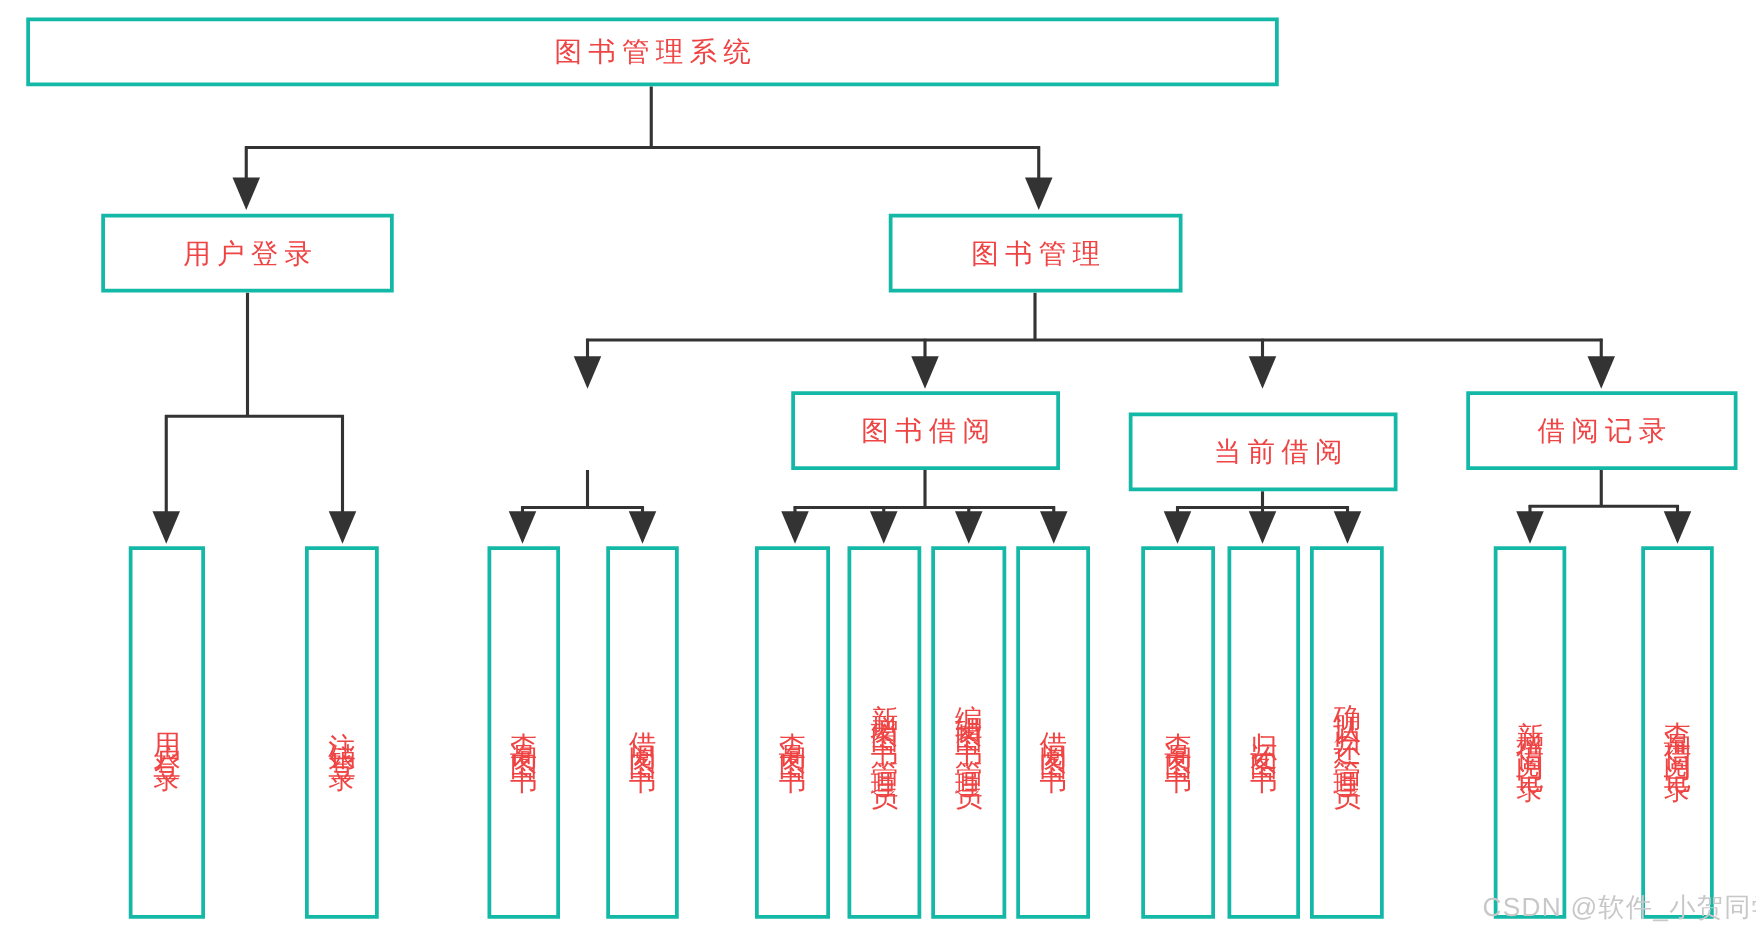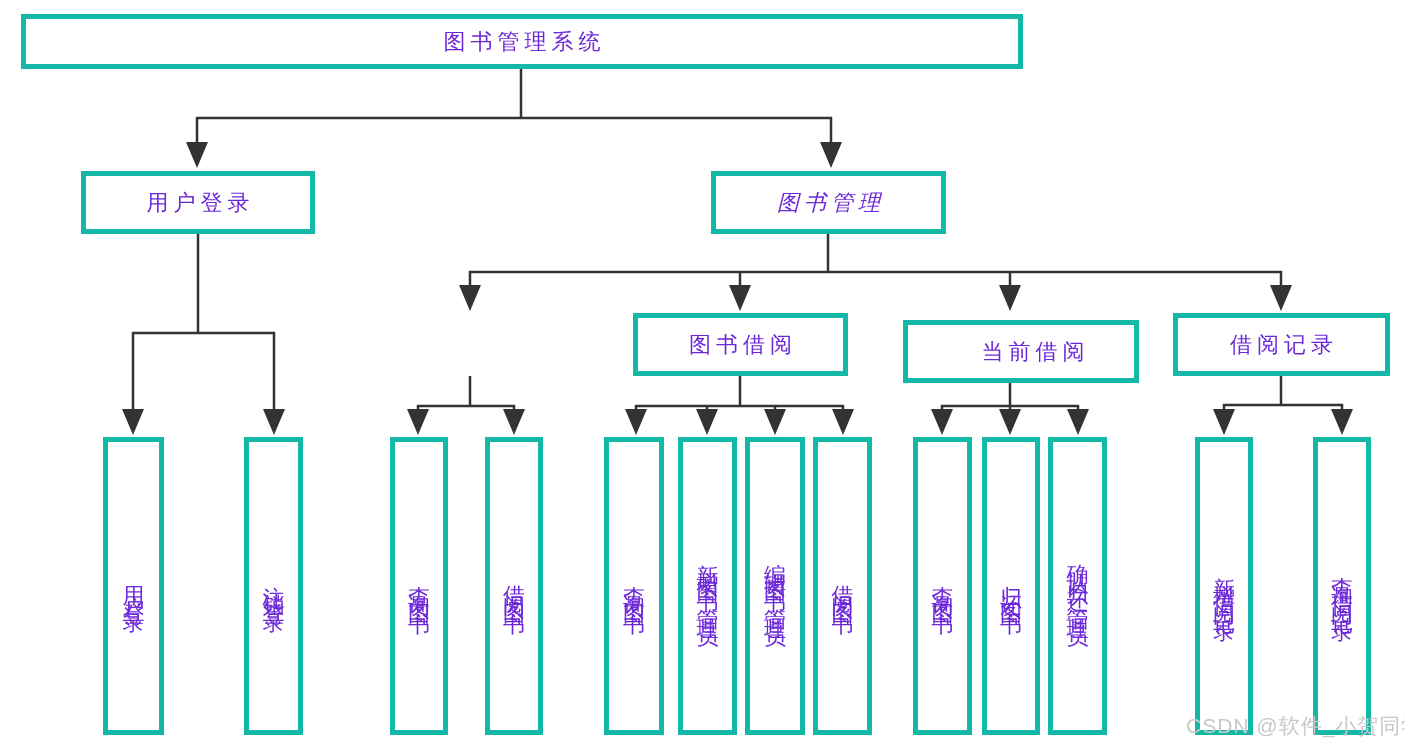--- a/index.html
+++ b/index.html
@@ -25,26 +25,26 @@
     stroke: #333333;
     stroke-width: 2.5;
   }
   .wires polygon {
     fill: #333333;
     stroke: none;
   }
   .node {
     position: absolute;
     box-sizing: border-box;
-    border: 5px solid #14b8a6;
+    border: 3px solid #14b8a6;
     background: #ffffff;
     display: flex;
     align-items: center;
     justify-content: center;
-    color: #6d28d9;
+    color: #ef4444;
     z-index: 2;
   }
   .node.h {
     font-size: 22px;
     letter-spacing: 5px;
     white-space: nowrap;
     text-indent: 5px; 
   }
   .node.v {
     top: 437px;
@@ -130,24 +130,24 @@
     <line x1="1223" y1="405" x2="1343" y2="405"></line>
     <line x1="1224" y1="404" x2="1224" y2="412"></line>
     <line x1="1342" y1="404" x2="1342" y2="412"></line>
     <polygon points="1213,409 1235,409 1224,435"></polygon>
     <polygon points="1331,409 1353,409 1342,435"></polygon>
   </svg>
 
   <div class="node h" style="left:21px; top:14px; width:1002px; height:55px;">图书管理系统</div>
 
   <div class="node h" style="left:81px; top:171px; width:234px; height:63px;">用户登录</div>
-  <div class="node h" style="left:711px; top:171px; width:235px; height:63px;font-style:italic;">图书管理</div>
+  <div class="node h" style="left:711px; top:171px; width:235px; height:63px;">图书管理</div>
 
   <div class="node h" style="left:633px; top:313px; width:215px; height:63px;text-align:center;">图书借阅</div>
-  <div class="node h" style="left:903px; top:320px; width:236px; height:63px;padding-left:24px;">当前借阅</div>
+  <div class="node h" style="left:903px; top:330px; width:215px; height:63px;padding-left:24px;">当前借阅</div>
   <div class="node h" style="left:1173px; top:313px; width:217px; height:63px;">借阅记录</div>
 
   <div class="node v" style="left:103px; width:61px;">
     <span class="vtext">用户登录</span>
   </div>
   <div class="node v" style="left:244px; width:59px;">
     <span class="vtext">注销登录</span>
   </div>
 
   <div class="node v" style="left:390px; width:58px;">

